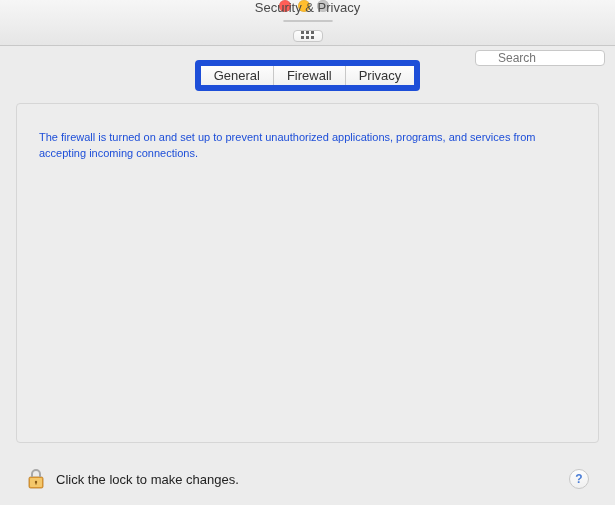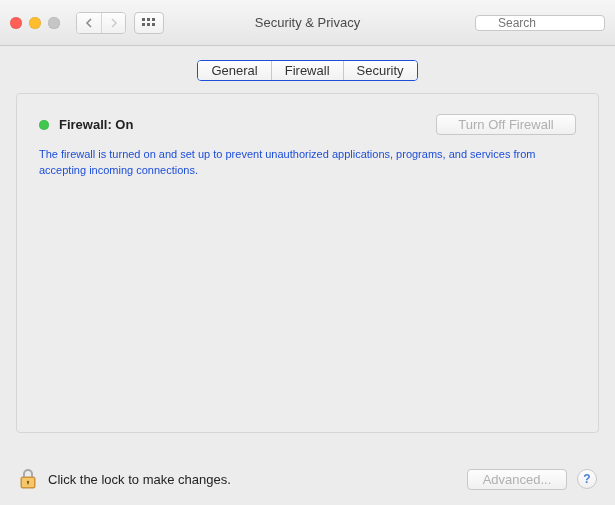--- a/index.html
+++ b/index.html
@@ -13,20 +13,21 @@
     }
     .titlebar {
       height: 46px;
       background: linear-gradient(#f6f6f6, #e6e6e6);
       border-bottom: 1px solid #c8c8c8;
       display: flex;
       align-items: center;
       padding: 0 10px;
       gap: 8px;
       position: relative;
+      flex-direction: column;
     }
     .traffic-lights { display: flex; gap: 7px; margin-right: 8px; }
     .traffic-light {
       width: 12px; height: 12px; border-radius: 50%;
       box-shadow: inset 0 0 1px rgba(0,0,0,0.3);
     }
     .tl-close { background: #ff5f57; }
     .tl-min { background: #ffbd2e; }
     .tl-zoom { background: #c6c6c6; }
     .nav-group {
@@ -69,21 +70,21 @@
       position: absolute; left: 6px; top: 50%; transform: translateY(-50%);
       color: #999; font-size: 12px; pointer-events: none;
     }
     .content {
       padding: 14px 16px 0 16px;
     }
     .tabs {
       display: flex; justify-content: center;
     }
     .tab-group {
-      display: flex; border: 1px solid #1d4ed8; border-radius: 4px;
+      display: flex; border: 6px solid #1d4ed8; border-radius: 4px;
       overflow: hidden; background: #fff; align-items: flex-end;
     }
     .tab {
       padding: 2px 13px; font-size: 13px; color: #333;
       background: linear-gradient(#fdfdfd, #f1f1f1);
       border: none; cursor: pointer;
     }
     .tab + .tab { border-left: 1px solid #c8c8c8; }
     .tab.active {
       background: linear-gradient(#5aa7f8, #2b7de0);
@@ -119,21 +120,21 @@
       font-size: 11px; color: #1d4ed8; line-height: 1.45;
       margin-top: 6px;
     }
     .options-row {
       display: flex; justify-content: flex-end;
       margin-top: 28px;
     }
     .footer {
       position: absolute;
       bottom: 14px; left: 0; right: 0;
-      padding: 0 18px;
+      padding: 0 26px;
       display: flex; align-items: center; gap: 10px;
     }
     .lock-icon {
       width: 20px; height: 24px;
       display: flex; align-items: center; justify-content: center;
     }
     .footer-text { font-size: 13px; color: #222; flex: 1; }
     .footer-right { display: flex; align-items: center; gap: 10px; }
     .help-btn {
       width: 20px; height: 20px; border-radius: 50%;
@@ -185,44 +186,36 @@
     </span>
     <input class="search" type="text" placeholder="Search" style="">
   </div>
 </div>
 
 <div class="content">
   <div class="tabs">
     <div class="tab-group">
       <button class="tab">General</button>
       <button class="tab">Firewall</button>
-      <button class="tab">Security</button>
+      <button class="tab">Privacy</button>
     </div>
   </div>
 
   <div class="panel">
-    <div class="status-row">
-      <div class="status-left">
-        <div class="status-dot"></div>
-        <div class="status-text">Firewall: On</div>
-      </div>
-      <button class="mac-button" disabled="">Turn Off Firewall</button>
-    </div>
     <div class="desc">The firewall is turned on and set up to prevent unauthorized applications, programs, and services from accepting incoming connections.</div>
   </div>
 </div>
 
 <div class="footer">
   <div class="lock-icon">
     <svg width="18" height="22" viewBox="0 0 18 22">
       <rect x="2" y="9" width="14" height="11" rx="1.5" fill="#e8a33d" stroke="#b87a1f" stroke-width="0.8"></rect>
       <rect x="3" y="10" width="12" height="9" rx="1" fill="#f4c76a"></rect>
       <path d="M5 9 V6 a4 4 0 0 1 8 0 V9" fill="none" stroke="#a8a8a8" stroke-width="2"></path>
       <circle cx="9" cy="14" r="1.2" fill="#8a5a15"></circle>
       <rect x="8.4" y="14" width="1.2" height="2.5" fill="#8a5a15"></rect>
     </svg>
   </div>
   <div class="footer-text">Click the lock to make changes.</div>
   <div class="footer-right">
-    <button class="mac-button" style="min-width:100px" disabled="">Advanced...</button>
     <button class="help-btn">?</button>
   </div>
 </div>
 
 </body></html>

